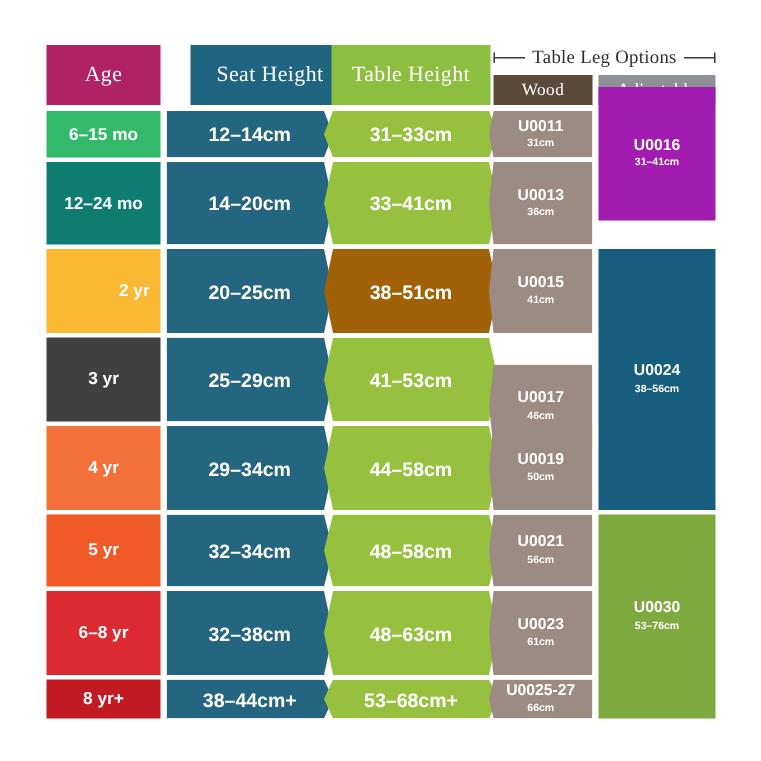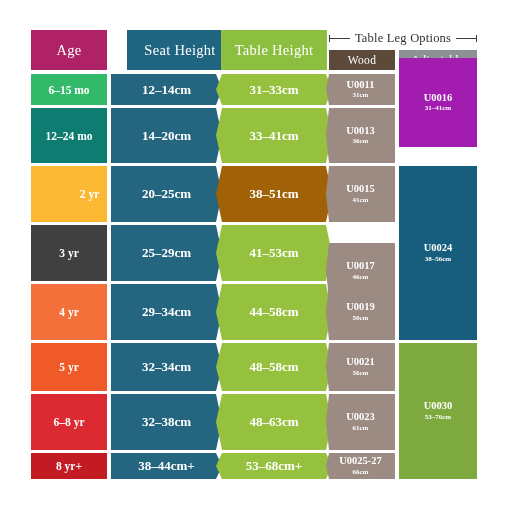--- a/index.html
+++ b/index.html
@@ -89,21 +89,21 @@
   #leg-bracket .bracket-text {
     flex: 0 0 auto;
     font-family: "Liberation Serif", serif;
     font-size: 12.5px;
     color: #2f2f2f;
     white-space: nowrap;
     letter-spacing: .2px;
   }
 
   
-  #rows { position: absolute; left: 0; top: 0; width: 408px; height: 507px; font-family: Liberation Serif, serif; }
+  #rows { position: absolute; left: 0; top: 0; width: 408px; height: 507px; }
 
   .row { position: absolute; left: 0; width: 507px; }
 
   .cell {
     position: absolute;
     top: 0;
     height: 100%;
     display: flex;
     flex-direction: column;
     align-items: center;

